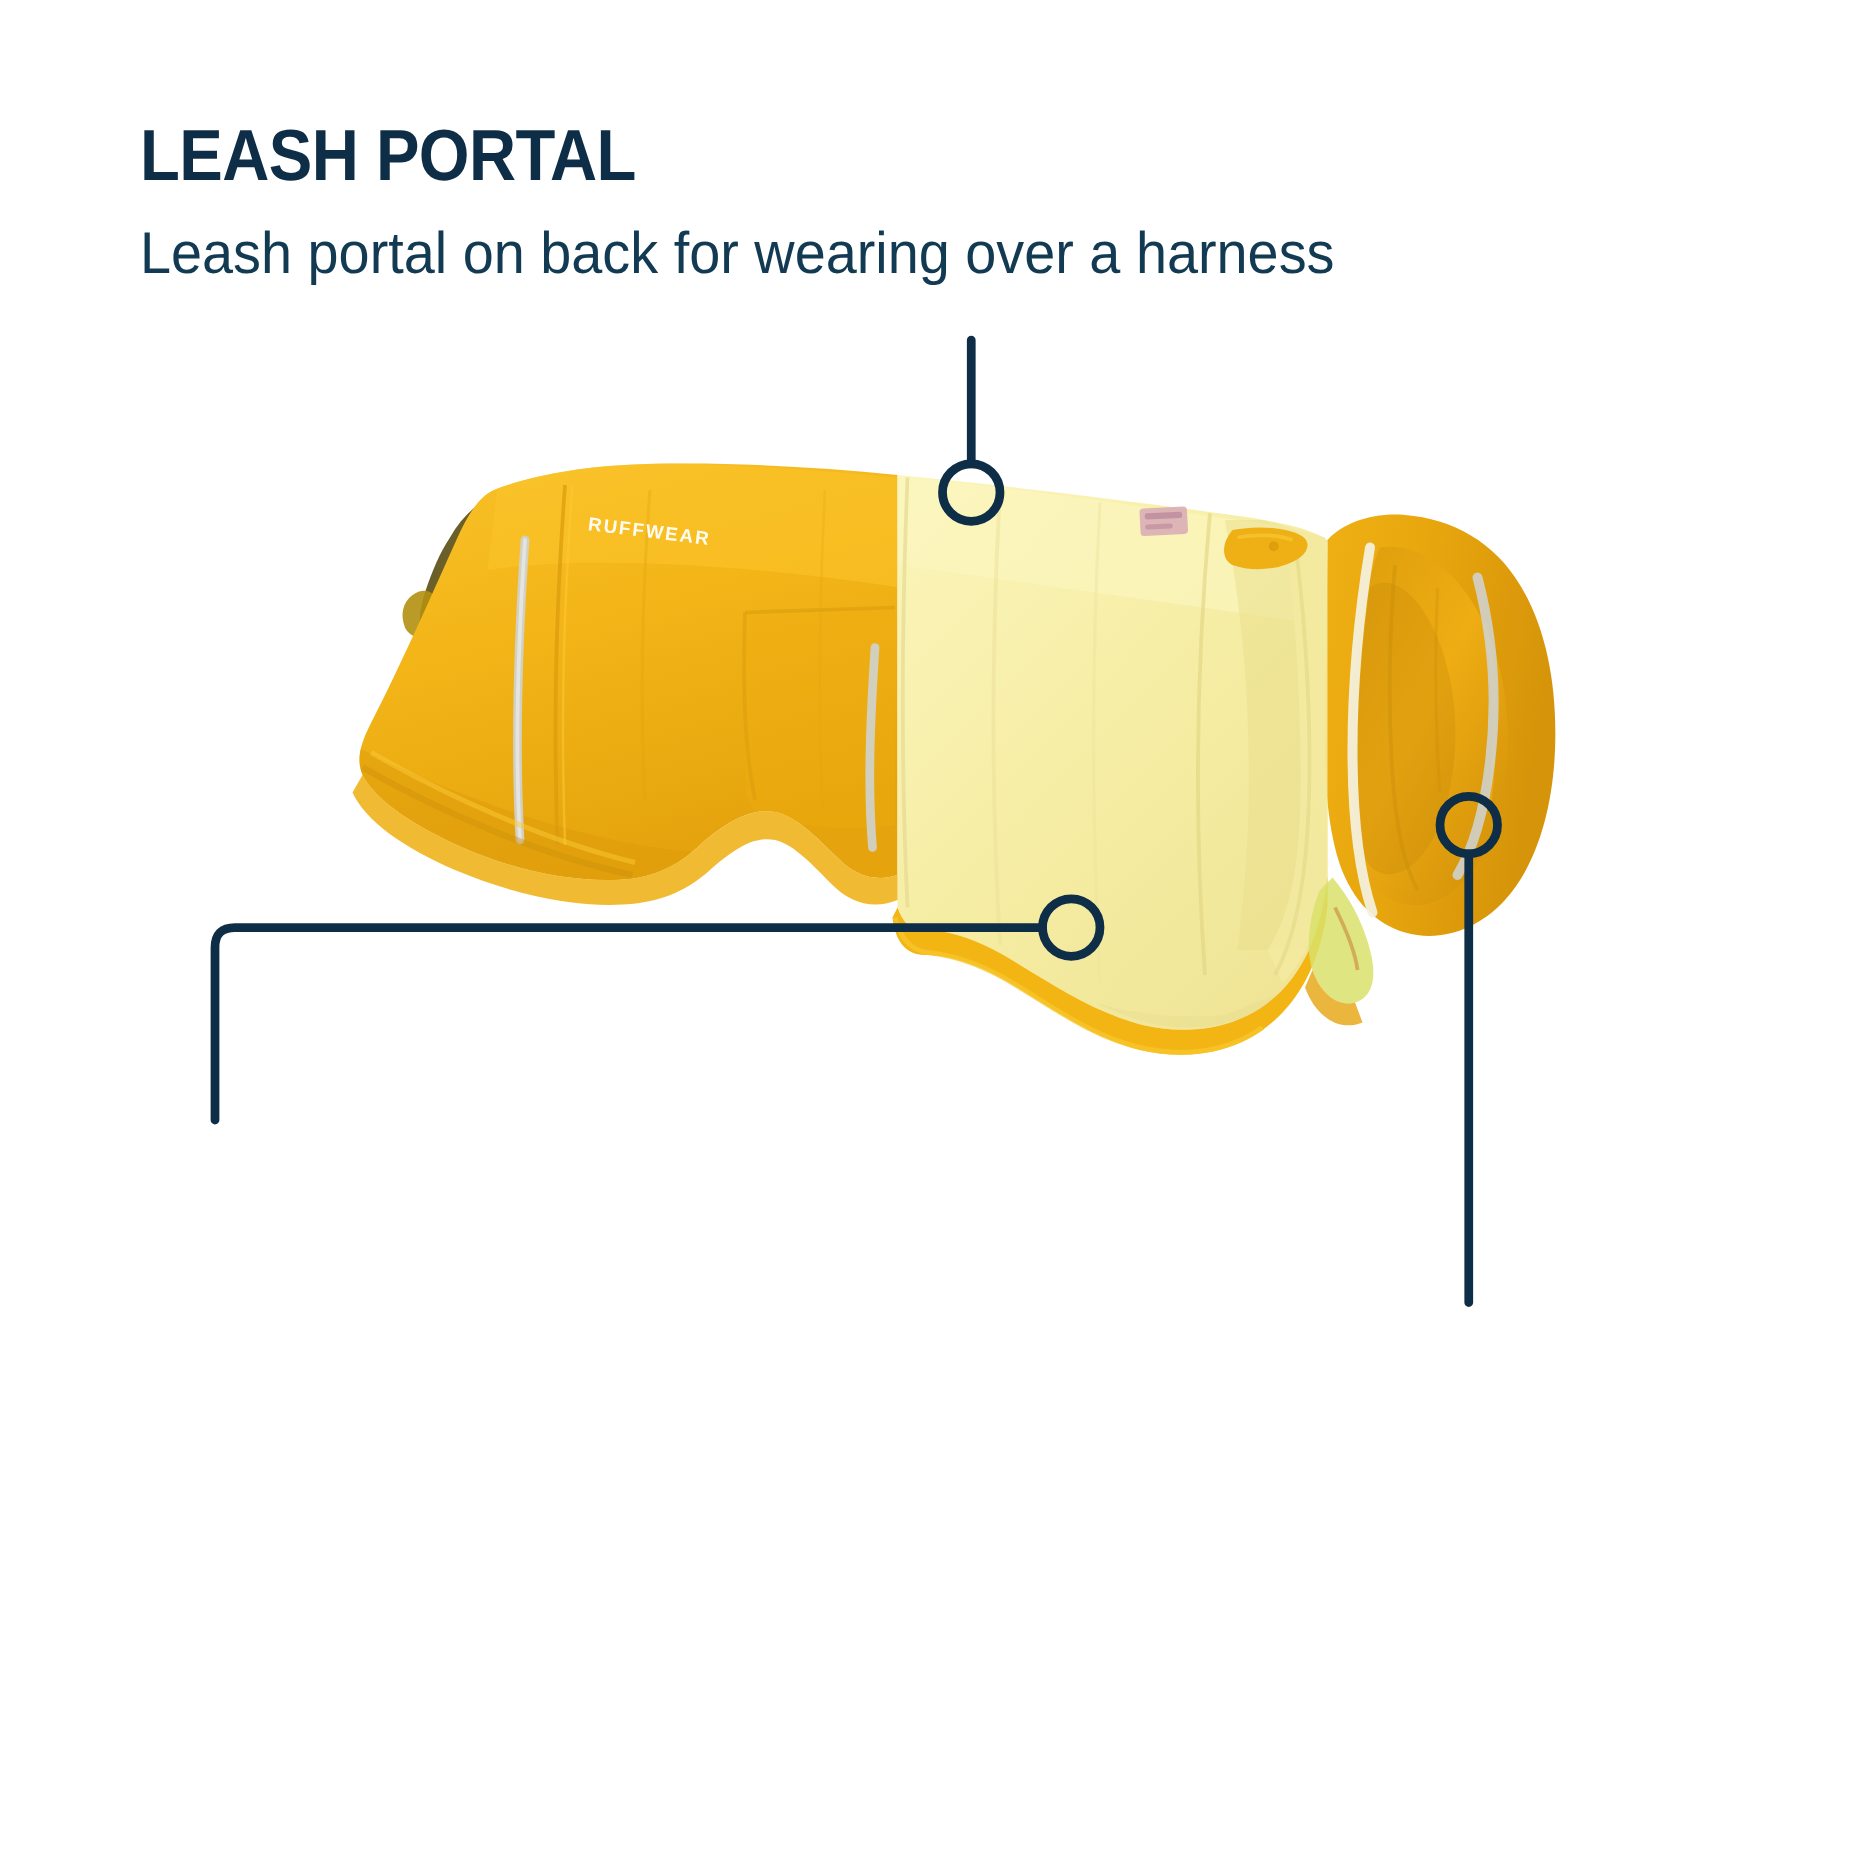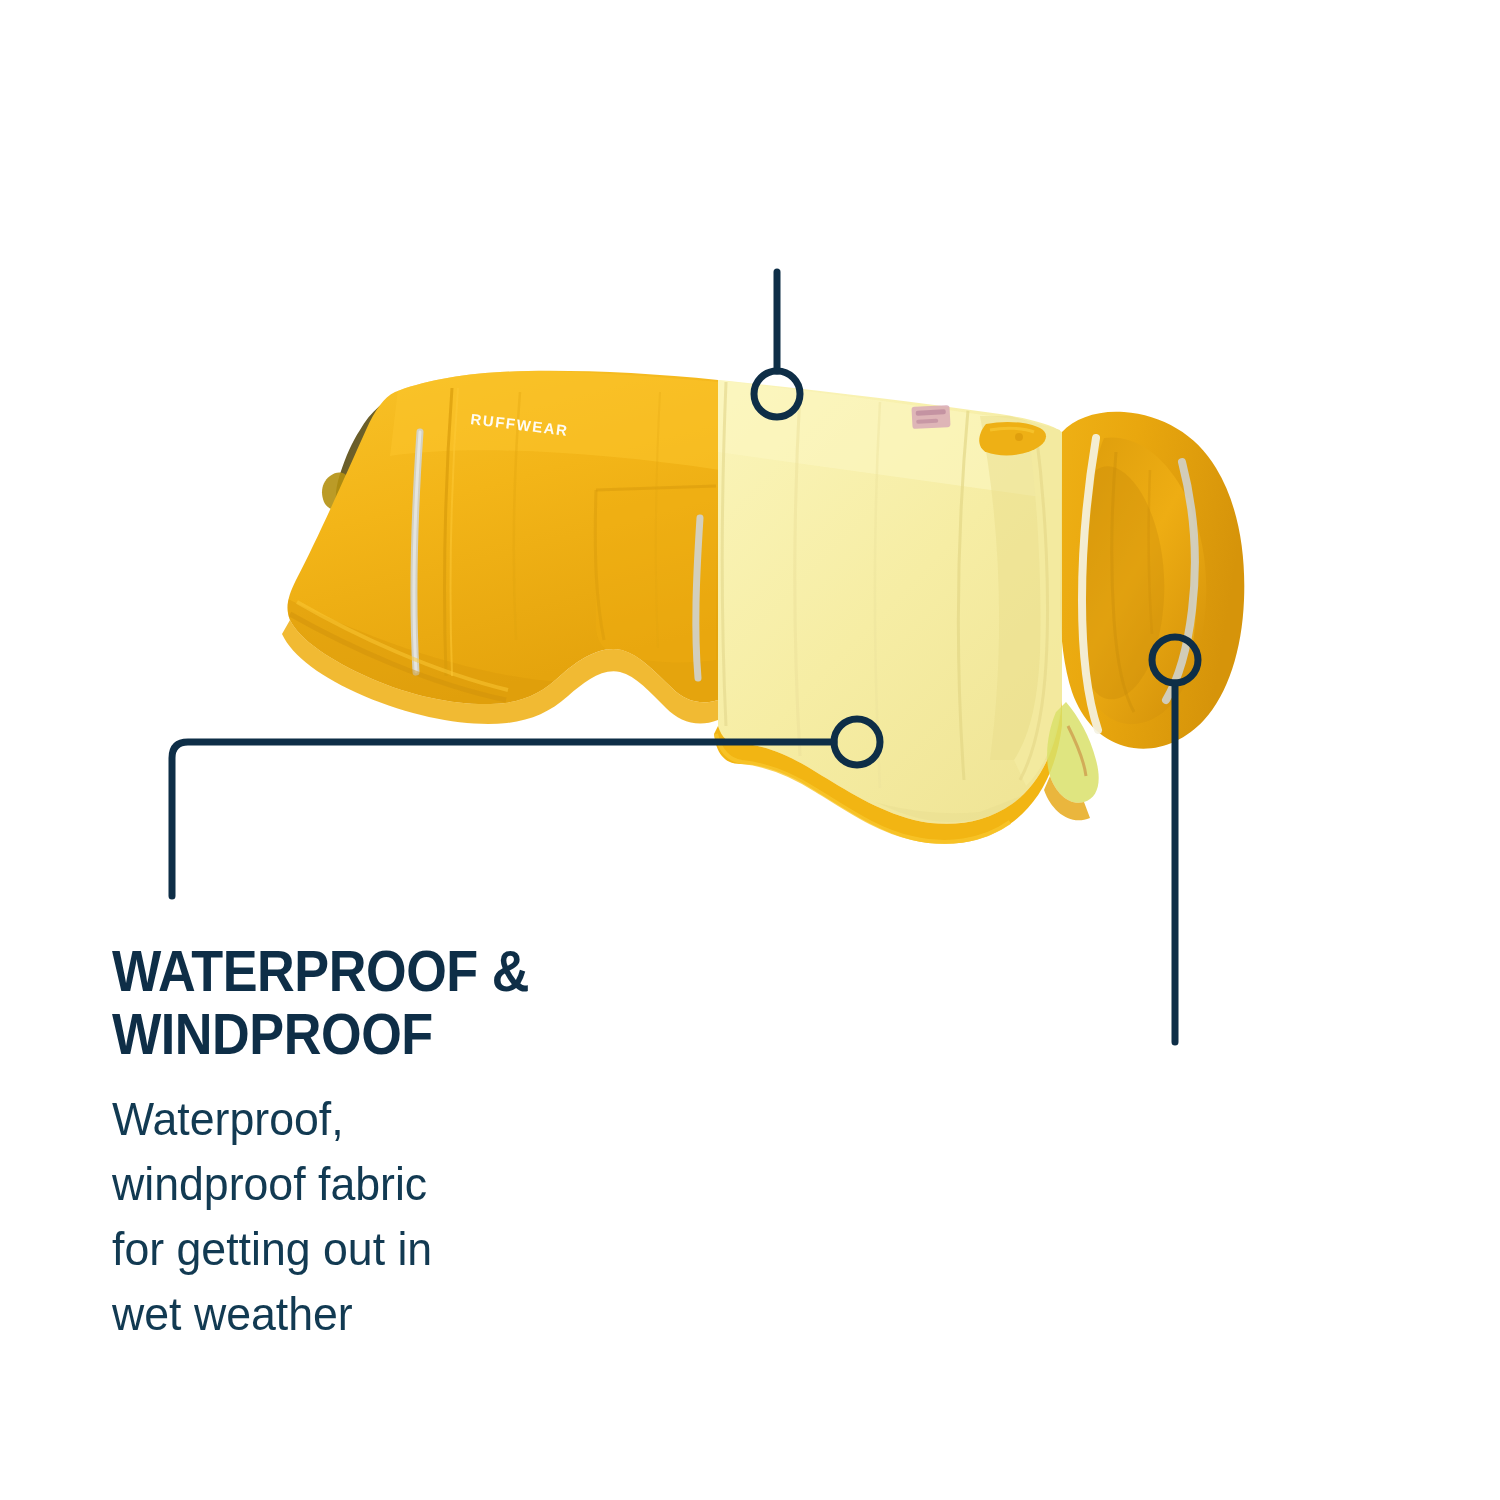--- a/index.html
+++ b/index.html
@@ -298,24 +298,20 @@
 
       <path d="M1175,683 L1175,1042"></path>
     </g>
     <g fill="none" stroke="#0e2e47" stroke-width="7">
       <circle cx="777" cy="394" r="23"></circle>
       <circle cx="857" cy="742" r="23"></circle>
       <circle cx="1175" cy="660" r="23"></circle>
     </g>
   </svg>
 
-
-  <div class="callout-block" id="block-waterproof">
-    <h2 class="callout-title">WATERPROOF &amp;
-WINDPROOF</h2>
-    <p class="callout-body">Waterproof,
-windproof fabric
-for getting out in
-wet weather</p>
+  <div class="callout-block" id="block-leash">
+    <h2 class="callout-title">LEASH PORTAL</h2>
+    <p class="callout-body">Leash portal on back for wearing over a harness</p>
   </div>
 
 
+
 </div>
 
 </body></html>

